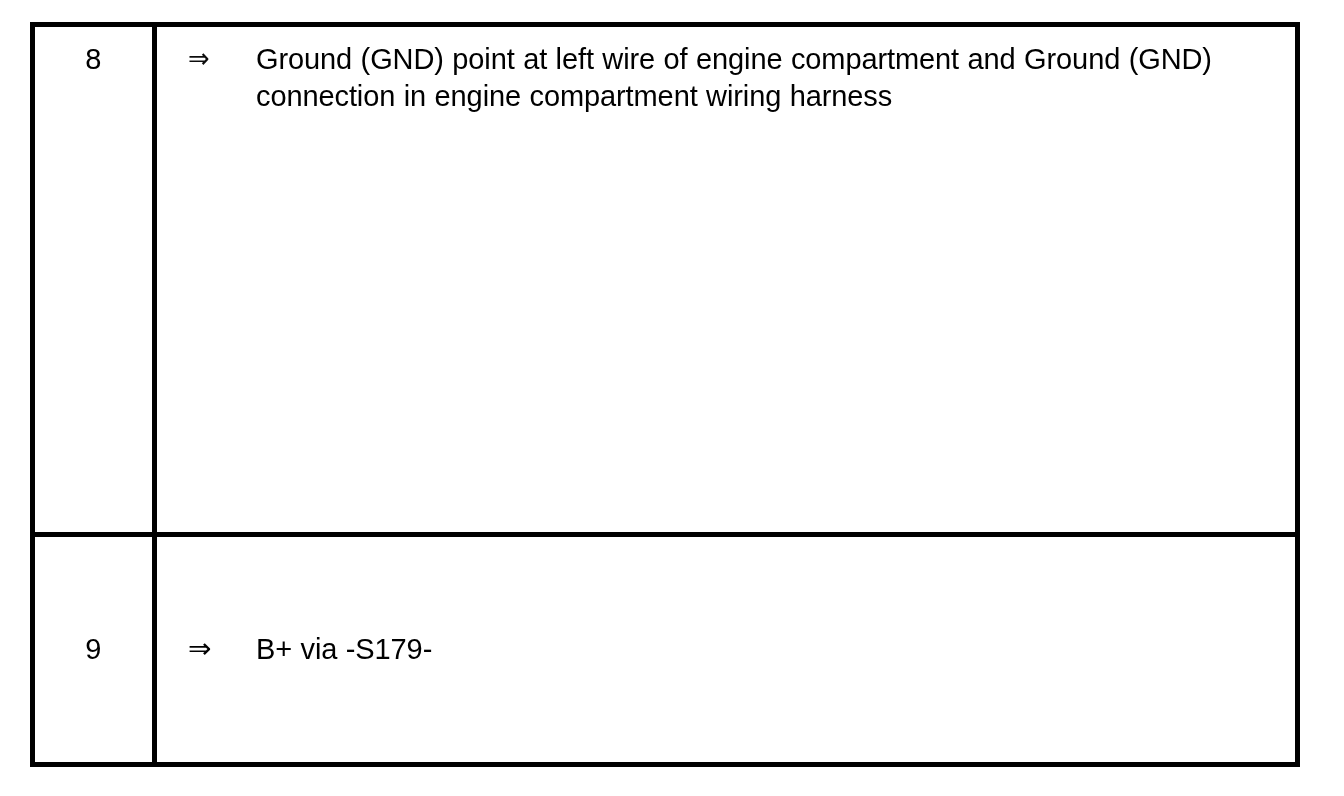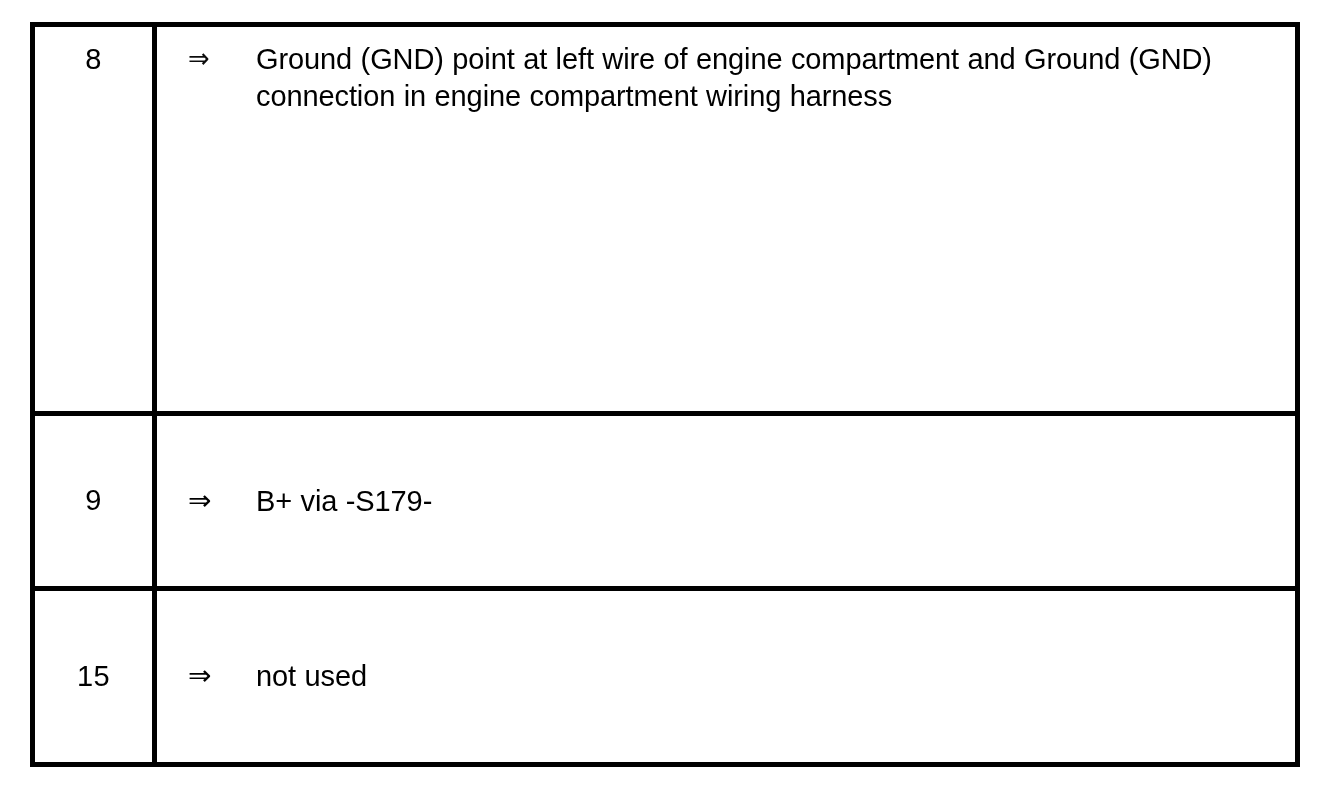--- a/index.html
+++ b/index.html
@@ -157,28 +157,17 @@
             <span class="arrow">⇒</span>
             <span class="desc-text">B+ via -S179-</span>
           </div>
         </td>
       </tr>
 
 
 
 
 
-      <tr>
-        <td class="cell-num v-middle">
-          <span class="num-inner">15</span>
-        </td>
-        <td class="cell-desc v-middle">
-          <div class="desc-inner">
-            <span class="arrow">⇒</span>
-            <span class="desc-text">not used</span>
-          </div>
-        </td>
-      </tr>
 
     </tbody>
   </table>
 
 </div>
 
 </body></html>

